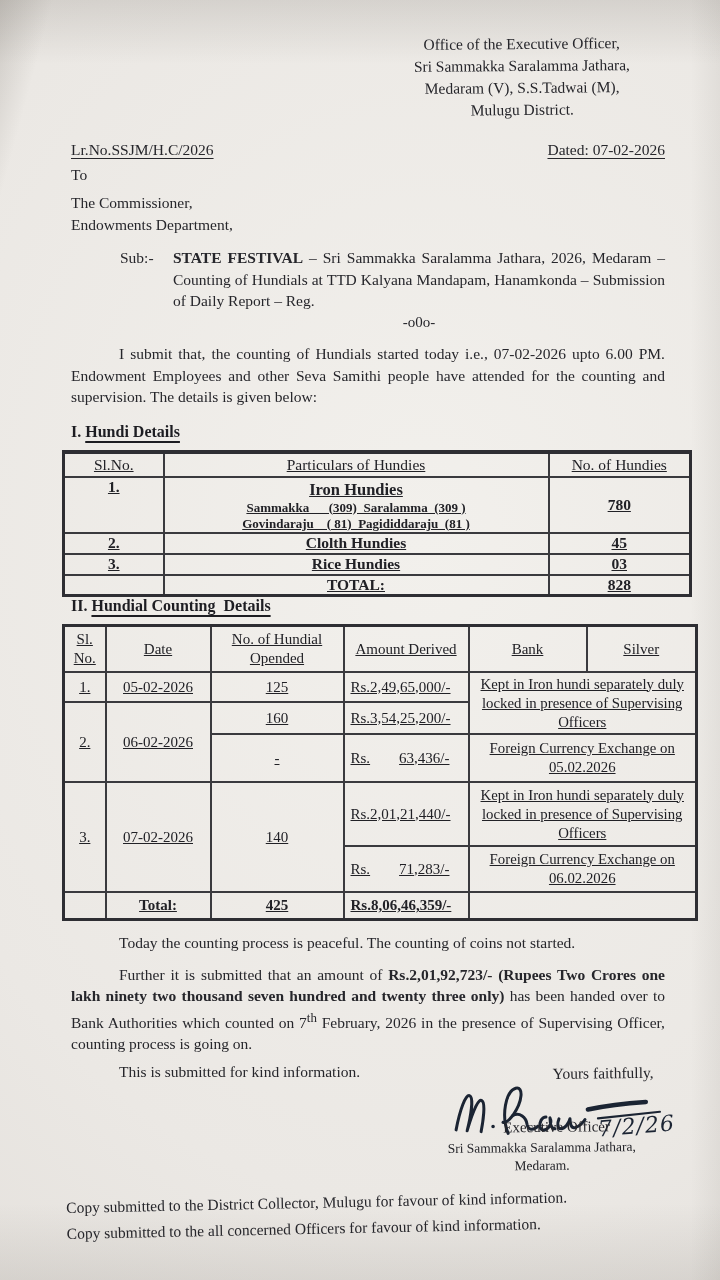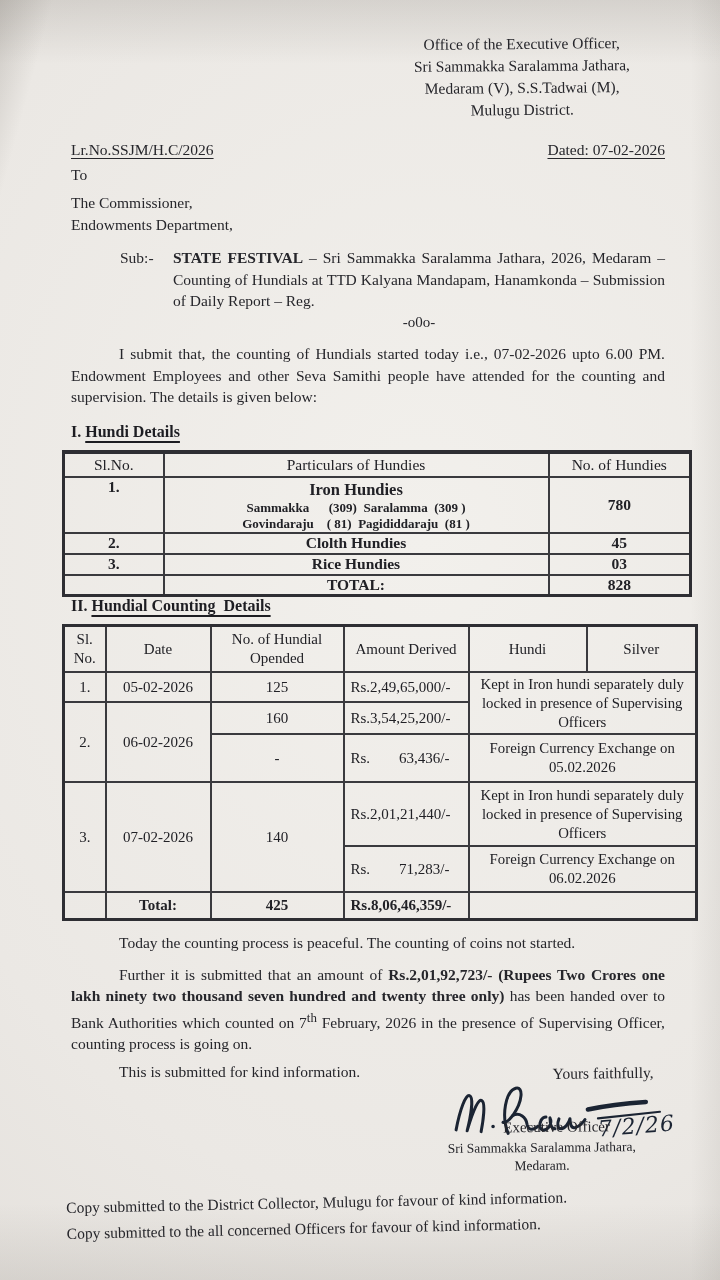--- a/index.html
+++ b/index.html
@@ -24,21 +24,21 @@
   .subj{display:flex; margin:12px 62px 0 113px; font-size:15.5px; line-height:21.5px;}
   .subj-label{flex:0 0 53px;}
   .subj-text{text-align:justify;}
   .sep{text-align:center; margin-top:0; font-size:15px;}
   .para{margin:10px 62px 0 64px; font-size:15.5px; line-height:21.5px; text-align:justify;}
   .indent{text-indent:48px;}
   p{margin:0;}
   .heading{margin:15px 0 0 64px; font-size:16px; font-weight:bold; color:#1d1d22;}
   .heading .ul{text-decoration:underline; text-decoration-thickness:1.5px; text-underline-offset:3.5px; white-space:pre-wrap;}
   table{border-collapse:collapse; margin-left:55px; color:#212126; table-layout:fixed;}
-  td{border:2px solid #3a3a3e; padding:0 4px; text-align:center; vertical-align:middle; overflow:hidden;}
+  td{border:2px solid #3a3a3e; padding:0 4px; text-align:center; vertical-align:middle; overflow:hidden;text-decoration:underline;}
   .t1{margin-top:9px; width:627px; font-size:15.5px; border:3px solid #2e2e33; border-top-width:4px;}
   .t1 .hrow td{height:22px; font-weight:normal;}
   .b{font-weight:bold;}
   .t1 .iron-title{font-weight:bold; font-size:16.5px; line-height:20px; padding-top:2px;}
   .t1 .iron-detail{font-weight:bold; font-size:13px; line-height:16px; white-space:pre;}
   .t1 .r{height:21px;}
   .t2{margin-top:9px; width:633px; font-size:15px; border:3px solid #2e2e33;}
   .t2 .hrow td{height:44px; font-weight:normal; line-height:19px;}
   .t2 td{line-height:19px;}
   .amt{text-align:left; padding-left:6px;}
@@ -141,21 +141,21 @@
       <col style="width:125px">
         <col style="width:118px">
         <col style="width:110px">
     </colgroup>
     <tbody>
         <tr class="hrow">
       <td>Sl. No.</td>
       <td>Date</td>
       <td>No. of Hundial Opended</td>
       <td>Amount Derived</td>
-      <td>Hundi</td>
+      <td>Bank</td>
       <td>Silver</td>
     </tr>
     <tr class="rA">
       <td>1.</td>
       <td>05-02-2026</td>
       <td>125</td>
       <td class="amt">Rs.2,49,65,000/-</td>
       <td class="remark" colspan="2" rowspan="2">Kept in Iron hundi separately duly locked in presence of Supervising Officers</td>
     </tr>
     <tr class="rB">

